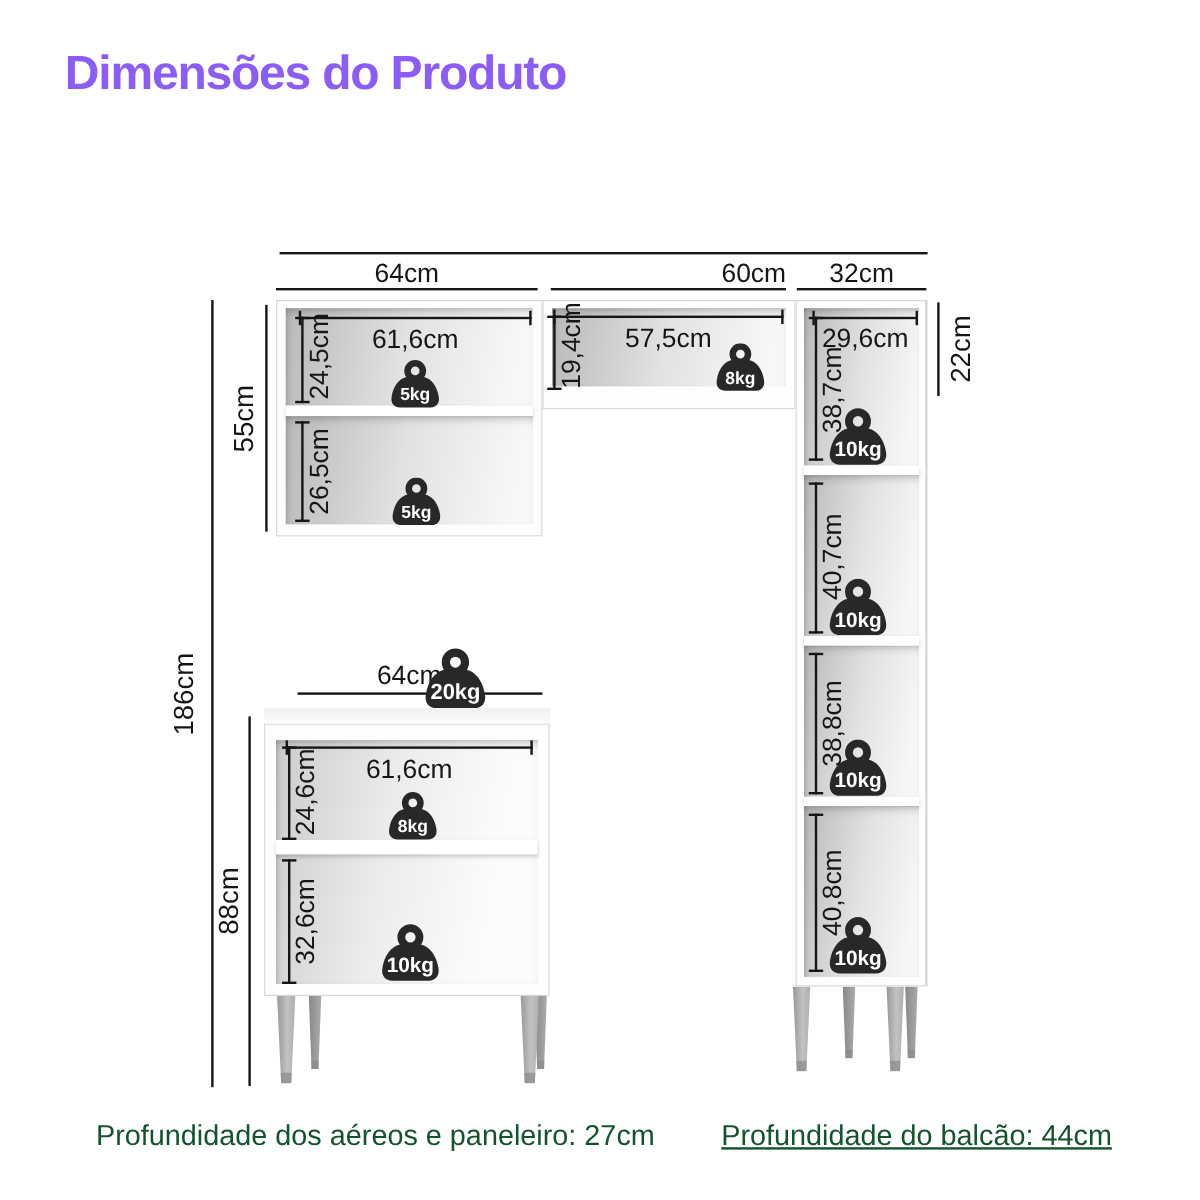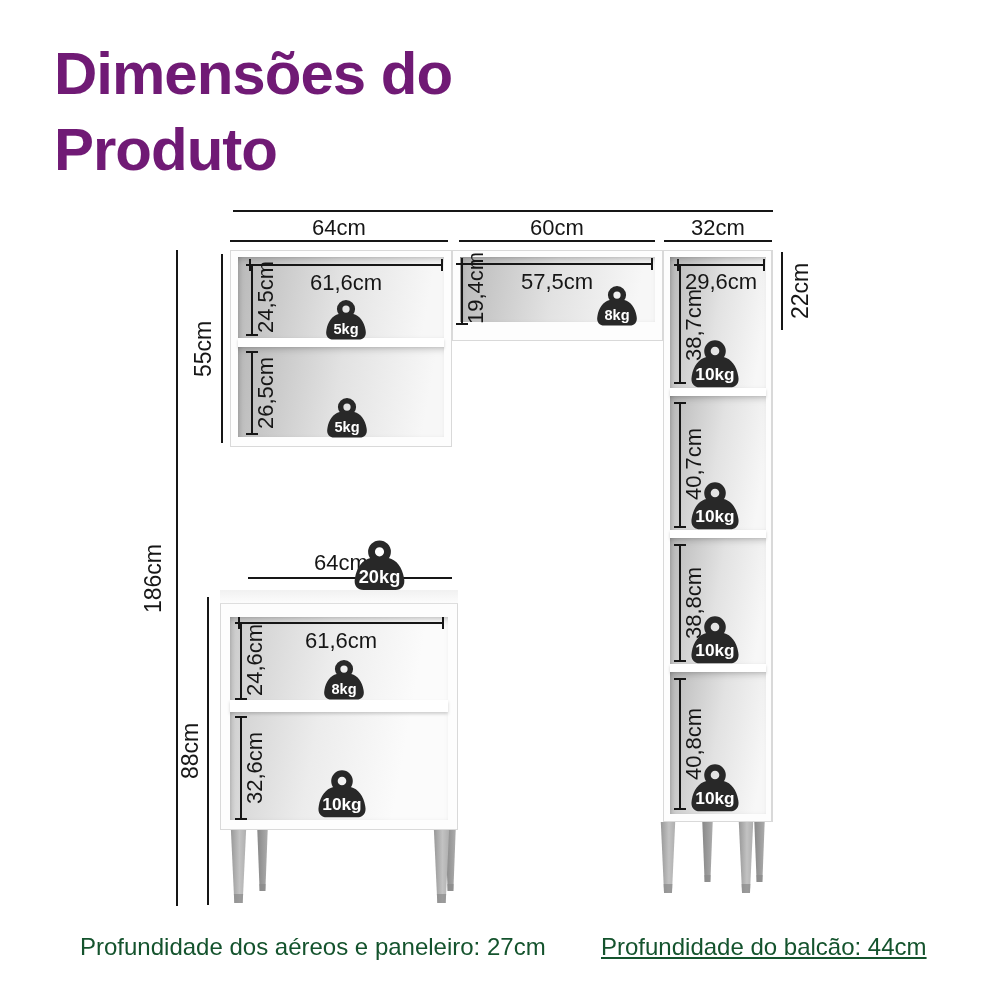--- a/index.html
+++ b/index.html
@@ -1,18 +1,18 @@
 <!DOCTYPE html>
 <html><head>
 <meta charset="utf-8">
 <style>
   html,body{margin:0;padding:0;background:#fff;}
   #stage{position:relative;width:1000px;height:1000px;background:#ffffff;overflow:hidden;
          font-family:"Liberation Sans",sans-serif;color:#1a1a1a;}
-  .title{position:absolute;font-weight:700;font-size:60px;line-height:1.27;color:#701a75;letter-spacing:-1px;}
+  .title{position:absolute;font-weight:700;font-size:40px;line-height:1.27;color:#8b5cf6;letter-spacing:-1px;}
   .hl{position:absolute;height:2px;background:#161616;}
   .vl{position:absolute;width:2px;background:#161616;}
   .hl.ticks::before,.hl.ticks::after{content:"";position:absolute;width:2px;height:12px;background:#161616;top:-5px;}
   .hl.ticks::before{left:0;}
   .hl.ticks::after{right:0;}
   .vl.ticks::before,.vl.ticks::after{content:"";position:absolute;height:2px;width:12px;background:#161616;left:-5px;}
   .vl.ticks::before{top:0;}
   .vl.ticks::after{bottom:0;}
   .lbl{position:absolute;font-size:22px;color:#161616;text-align:center;white-space:nowrap;}
   .vlbl{position:absolute;writing-mode:vertical-rl;transform:rotate(180deg);font-size:22px;
@@ -70,21 +70,21 @@
   <div class="leg back" style="left:256px;top:830px;width:13px;height:61px;"></div>
   <div class="leg back" style="left:444px;top:830px;width:13px;height:61px;"></div>
   <div class="leg" style="left:229px;top:830px;width:19px;height:73px;"></div>
   <div class="leg" style="left:432px;top:830px;width:19px;height:73px;"></div>
 
   <div class="hl" style="left:233px;top:210px;width:540px;"></div>
 
   <div class="lbl" style="left:230px;top:215px;width:218px;">64cm</div>
   <div class="hl" style="left:230px;top:240px;width:218px;"></div>
 
-  <div class="lbl" style="left:459px;top:215px;width:196px;">60cm</div>
+  <div class="lbl" style="left:459px;top:215px;width:196px;text-align:right;">60cm</div>
   <div class="hl" style="left:459px;top:240px;width:196px;"></div>
 
   <div class="lbl" style="left:664px;top:215px;width:108px;">32cm</div>
   <div class="hl" style="left:664px;top:240px;width:108px;"></div>
 
   <div class="vl" style="left:176px;top:250px;height:656px;"></div>
   <div class="vlbl" style="left:142px;top:250px;height:656px;font-size:23px;">186cm</div>
 
   <div class="vl" style="left:221px;top:254px;height:189px;"></div>
   <div class="vlbl" style="left:192px;top:254px;height:189px;font-size:23px;">55cm</div>

